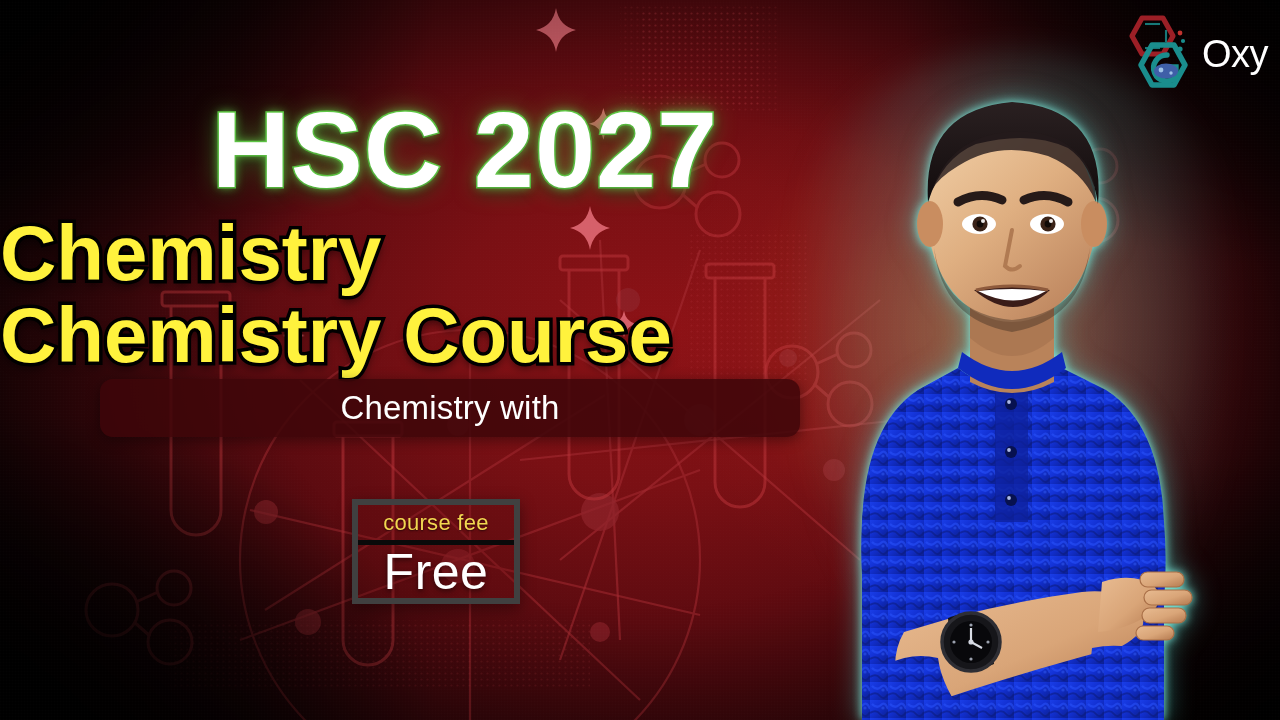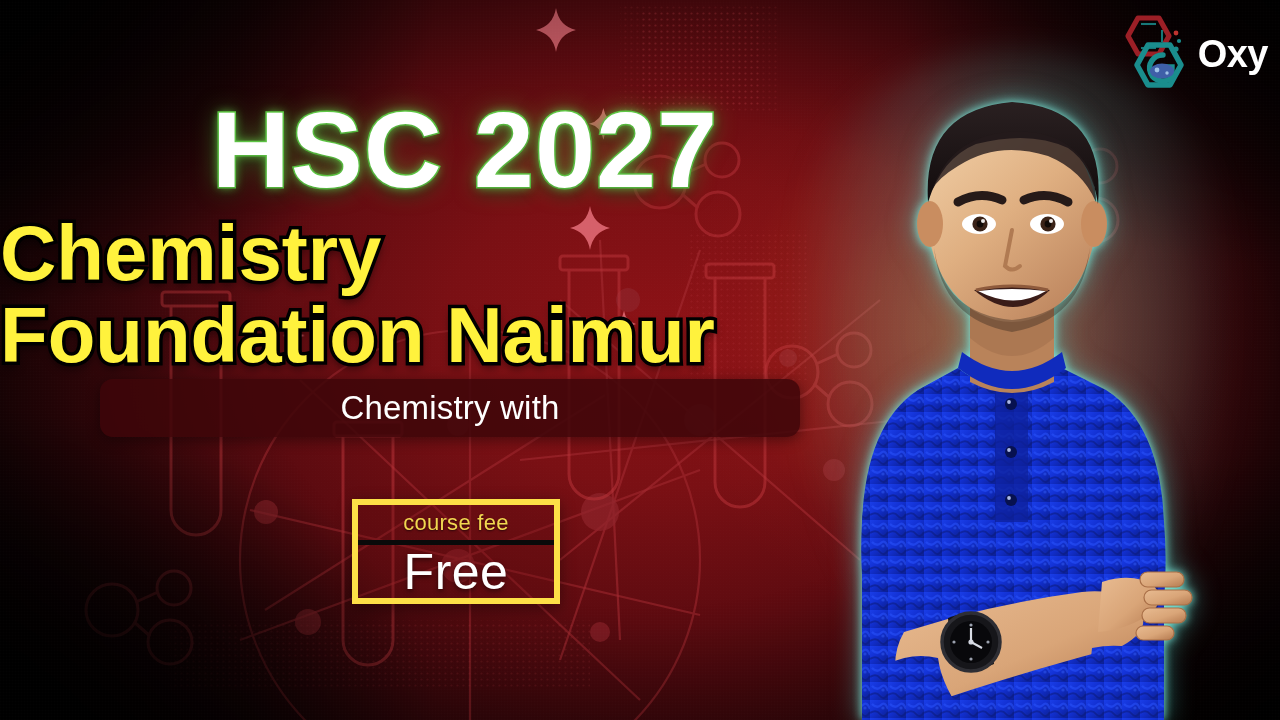--- a/index.html
+++ b/index.html
@@ -115,22 +115,22 @@
   .instructor-bar .lead{
     font-size:33px; color:#ffffff; font-weight:400; letter-spacing:0.2px;
   }
   .instructor-bar .name{
     font-size:33px; color:#4fd8f5; font-weight:bold; font-style:italic;
     margin-left:11px; letter-spacing:0.2px;
   }
 
   .fee-box{
     position:absolute; left:352px; top:499px;
-    width:208px; height:105px;
-    border:6px solid #fde047;
+    width:168px; height:105px;
+    border:6px solid #404040;
     background:rgba(104,12,16,0.30);
     display:flex; flex-direction:column;
     box-shadow:0 4px 14px rgba(0,0,0,0.40);
   }
   .fee-label-row{
     flex:0 0 40px;
     border-bottom:5px solid #0a0a0a;
     display:flex; align-items:center; justify-content:center;
   }
   .fee-label{
@@ -149,21 +149,21 @@
   .logo{
     position:absolute; right:12px; top:13px;
     display:flex; align-items:center; gap:8px;
     z-index:8;
   }
   .logo-mark{ width:78px; height:82px; flex:0 0 auto; }
   .logo-mark svg{ width:100%; height:100%; display:block; }
   .logo-text{
     display:flex; flex-direction:column;
     line-height:0.97; color:#ffffff;
-    font-weight:bold; font-size:38px; letter-spacing:-0.5px;
+    font-weight:normal; font-size:38px; letter-spacing:-0.5px;
   }
 </style>
 </head>
 <body>
 
 <div id="thumbnail">
 
   <div class="bg-layer bg-base"></div>
 
   <div class="bg-layer bg-pattern">
@@ -371,21 +371,21 @@
       </svg>
     </div>
   </div>
 
   <div class="content">
 
     <div class="title-hsc">HSC 2027</div>
 
     <div class="headline">
       <span class="l1">Chemistry</span>
-      <span class="l2">Foundation Naimur</span>
+      <span class="l2">Chemistry Course</span>
     </div>
 
     <div class="instructor-bar">
       <span class="lead">Chemistry with</span>
     </div>
 
     <div class="fee-box">
       <div class="fee-label-row">
         <span class="fee-label">course fee</span>
       </div>

